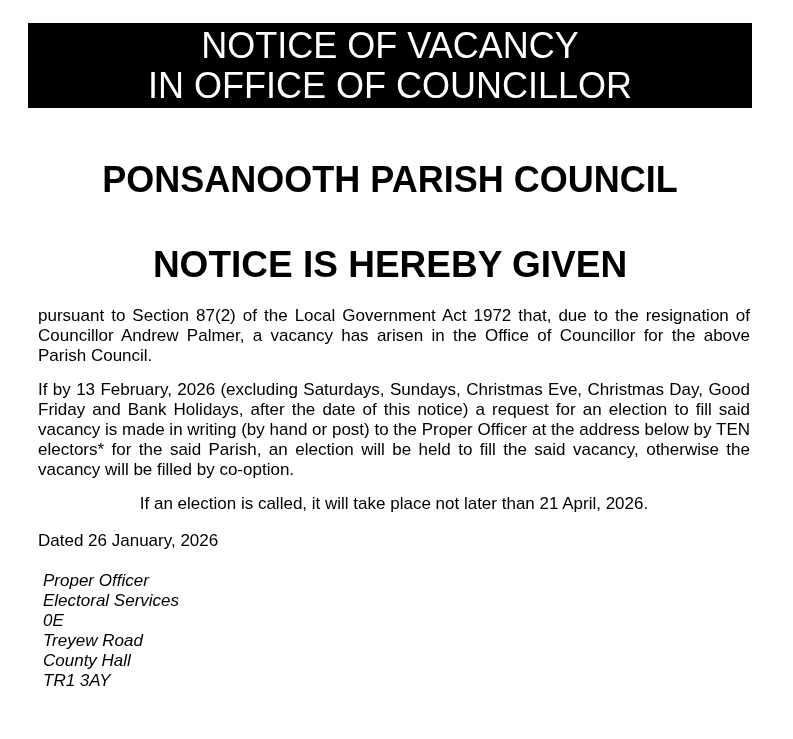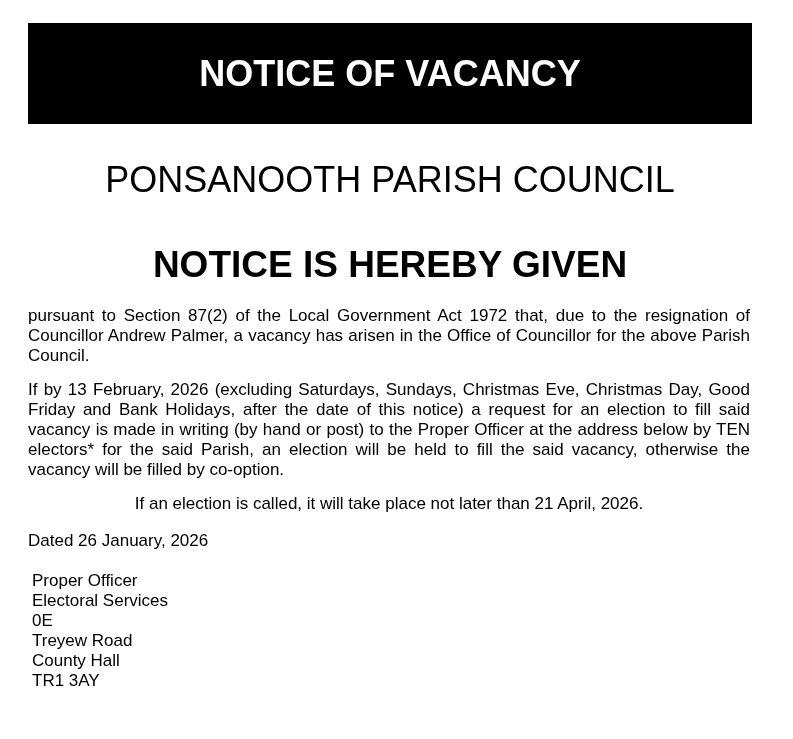--- a/index.html
+++ b/index.html
@@ -14,40 +14,40 @@
     background: #ffffff;
     color: #000000;
     font-family: "Liberation Sans", sans-serif;
     overflow: hidden;
   }
   .banner {
     position: absolute;
     left: 28px;
     top: 23px;
     width: 724px;
-    height: 101px;
+    height: 85px;
     background: #000000;
     color: #ffffff;
     display: flex;
     flex-direction: column;
     justify-content: center;
     align-items: center;
     text-align: center;
-    font-weight: bold;
+    font-weight: normal;
     font-size: 36px;
     line-height: 40px;
   }
   .heading-council {
     position: absolute;
     left: 28px;
     top: 162px;
     width: 724px;
     text-align: center;
     font-size: 36px;
-    font-weight: normal;
+    font-weight: bold;
     line-height: 1;
     white-space: nowrap;
   }
   .heading-notice {
     position: absolute;
     left: 28px;
     top: 246px;
     width: 724px;
     text-align: center;
     font-size: 37px;
@@ -57,47 +57,49 @@
   }
   .body-copy {
     position: absolute;
     left: 28px;
     top: 306px;
     width: 722px;
     font-size: 17px;
     line-height: 20px;
   }
   .body-copy p {
-    margin: 0 0 14px 0;
+    margin: 0 0 14px 10px;
   }
   .para-justified {
     text-align: justify;
   }
   .para-single {
     text-align: center;
     margin-bottom: 17px !important;
   }
   .dated-line {
     text-align: left;
     margin-bottom: 20px !important;
   }
   .address-block {
-    margin: 4px;
+    margin: 15px;
+    font-style: italic;
   }
   .address-line {
     line-height: 20px;
   }
 </style>
 </head>
 <body>
 
 <div class="page">
 
   <div class="banner">
     <div>NOTICE OF VACANCY</div>
+    <div>IN OFFICE OF COUNCILLOR</div>
   </div>
 
   <div class="heading-council">PONSANOOTH PARISH COUNCIL</div>
 
   <div class="heading-notice">NOTICE IS HEREBY GIVEN</div>
 
   <div class="body-copy">
 
     <p class="para-justified">pursuant to Section 87(2) of the Local Government Act 1972 that, due to the resignation of Councillor Andrew Palmer, a vacancy has arisen in the Office of Councillor for the above Parish Council.</p>
 

